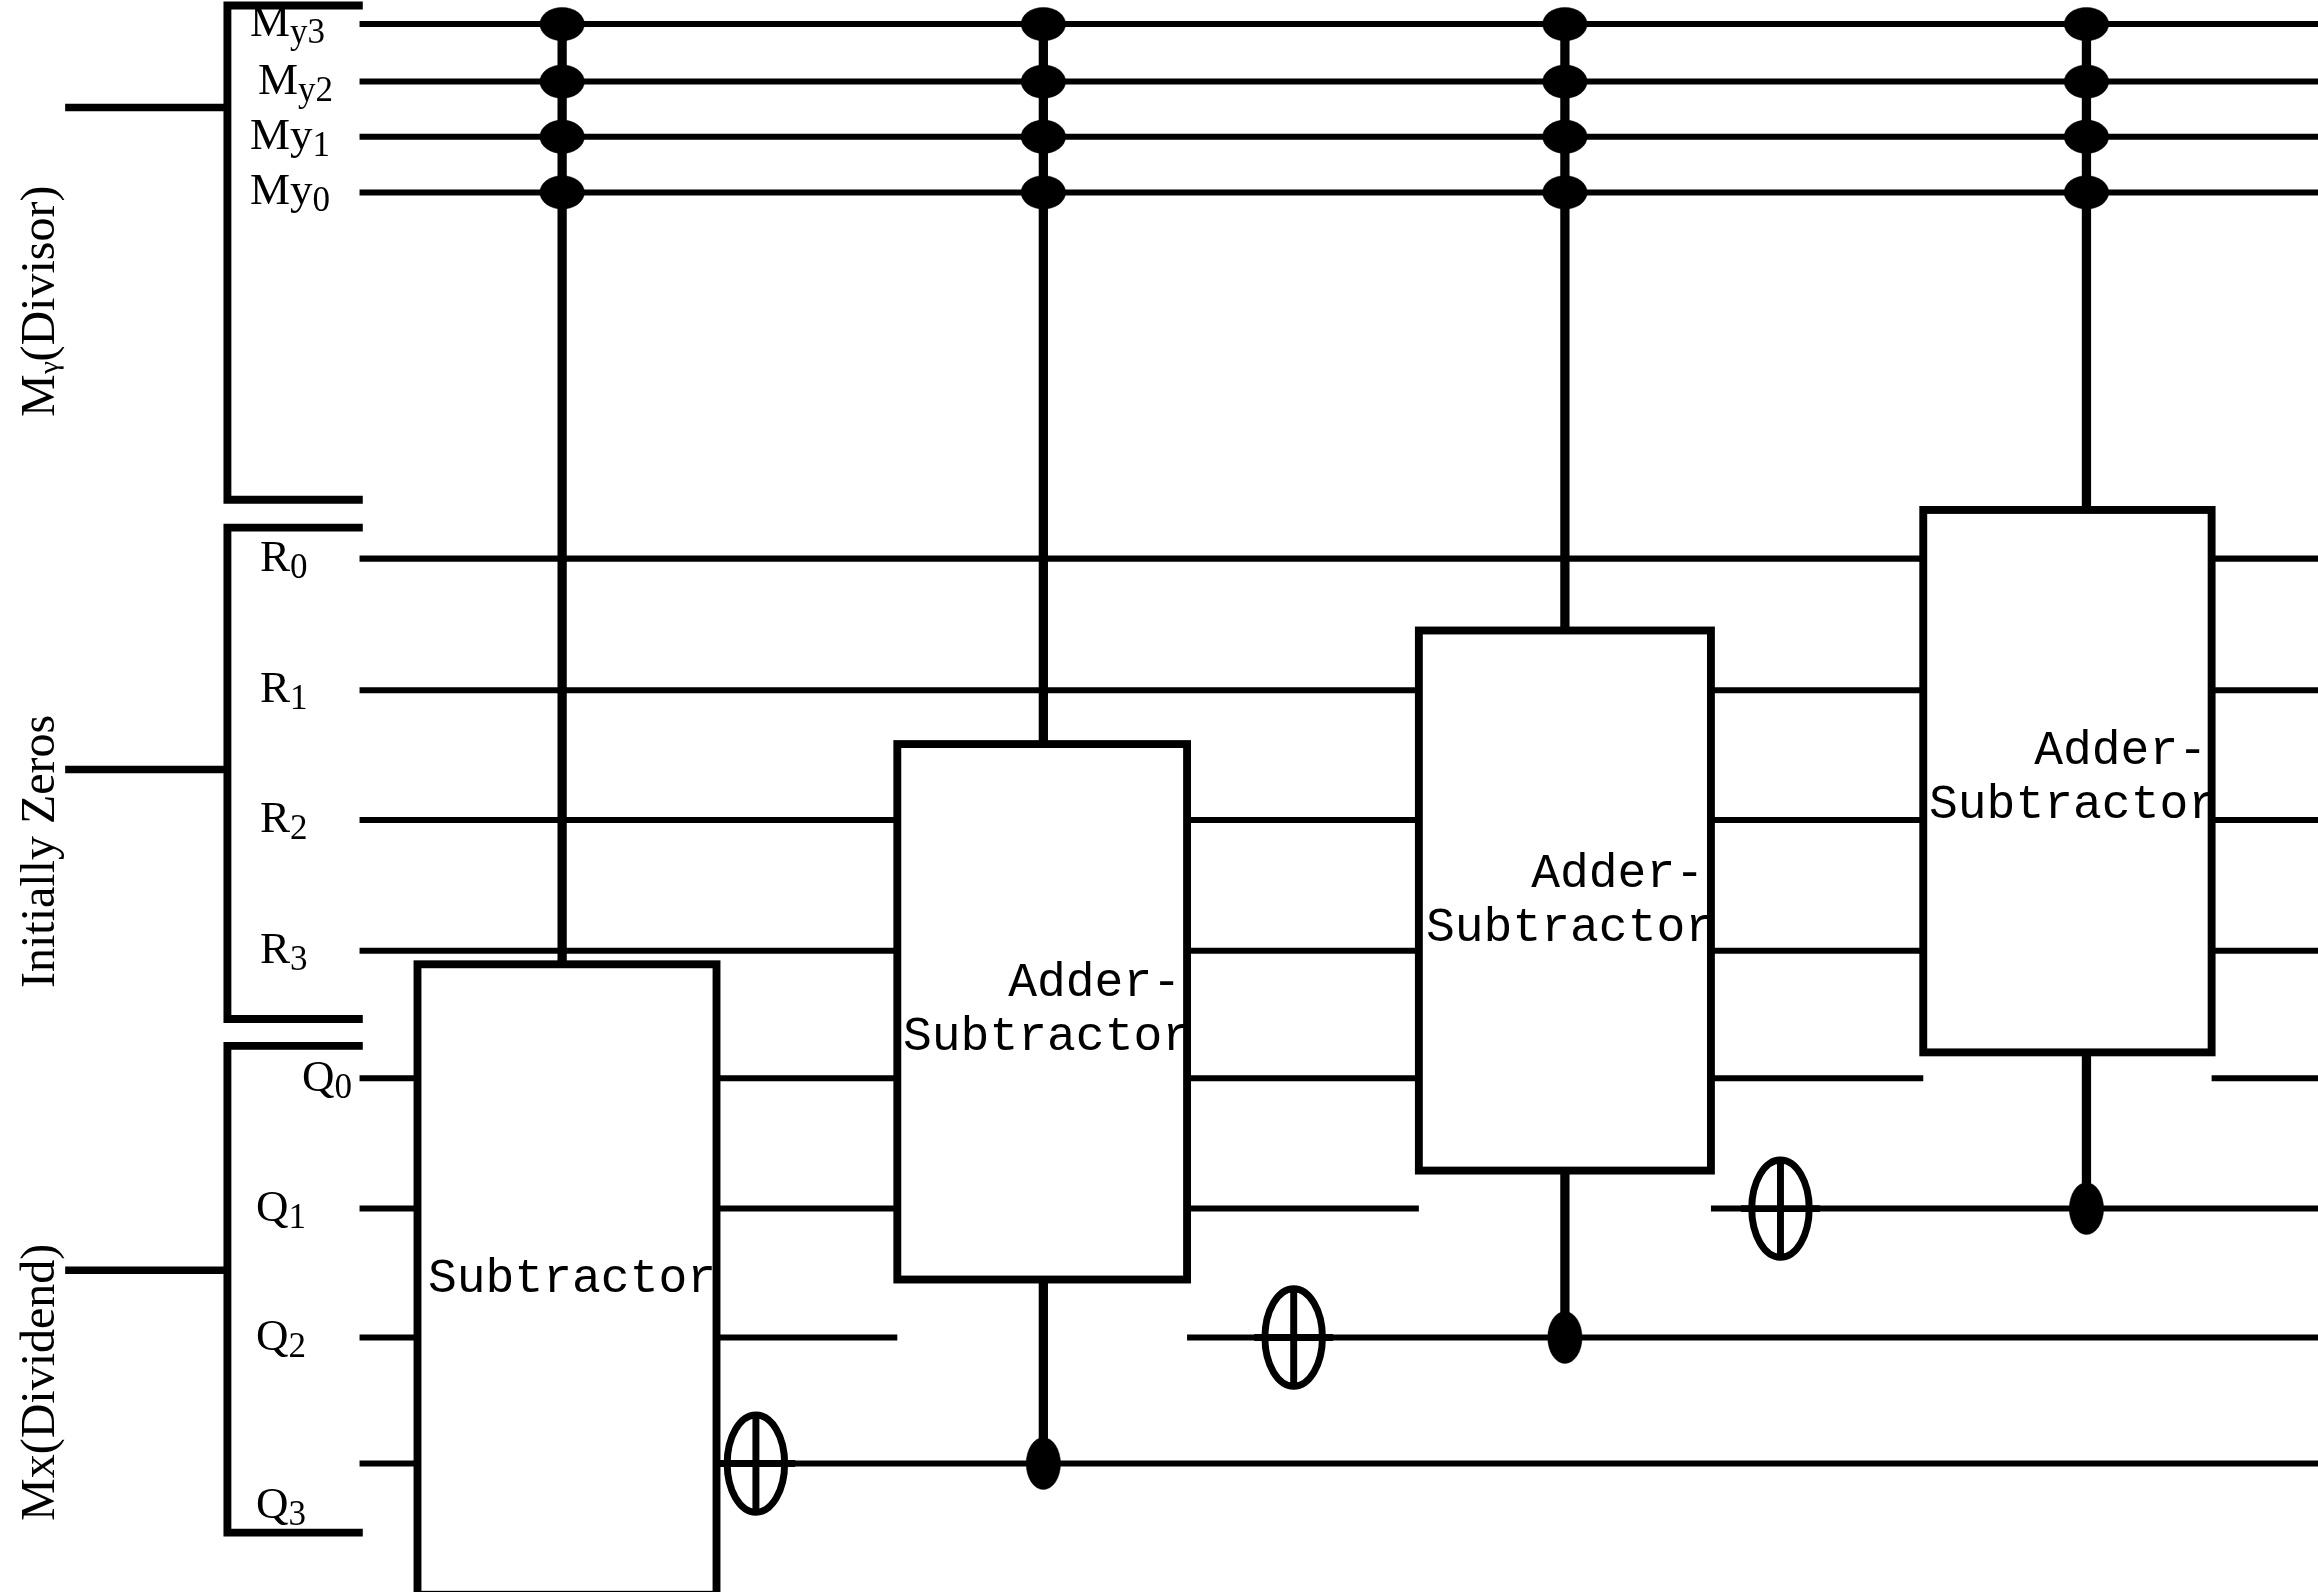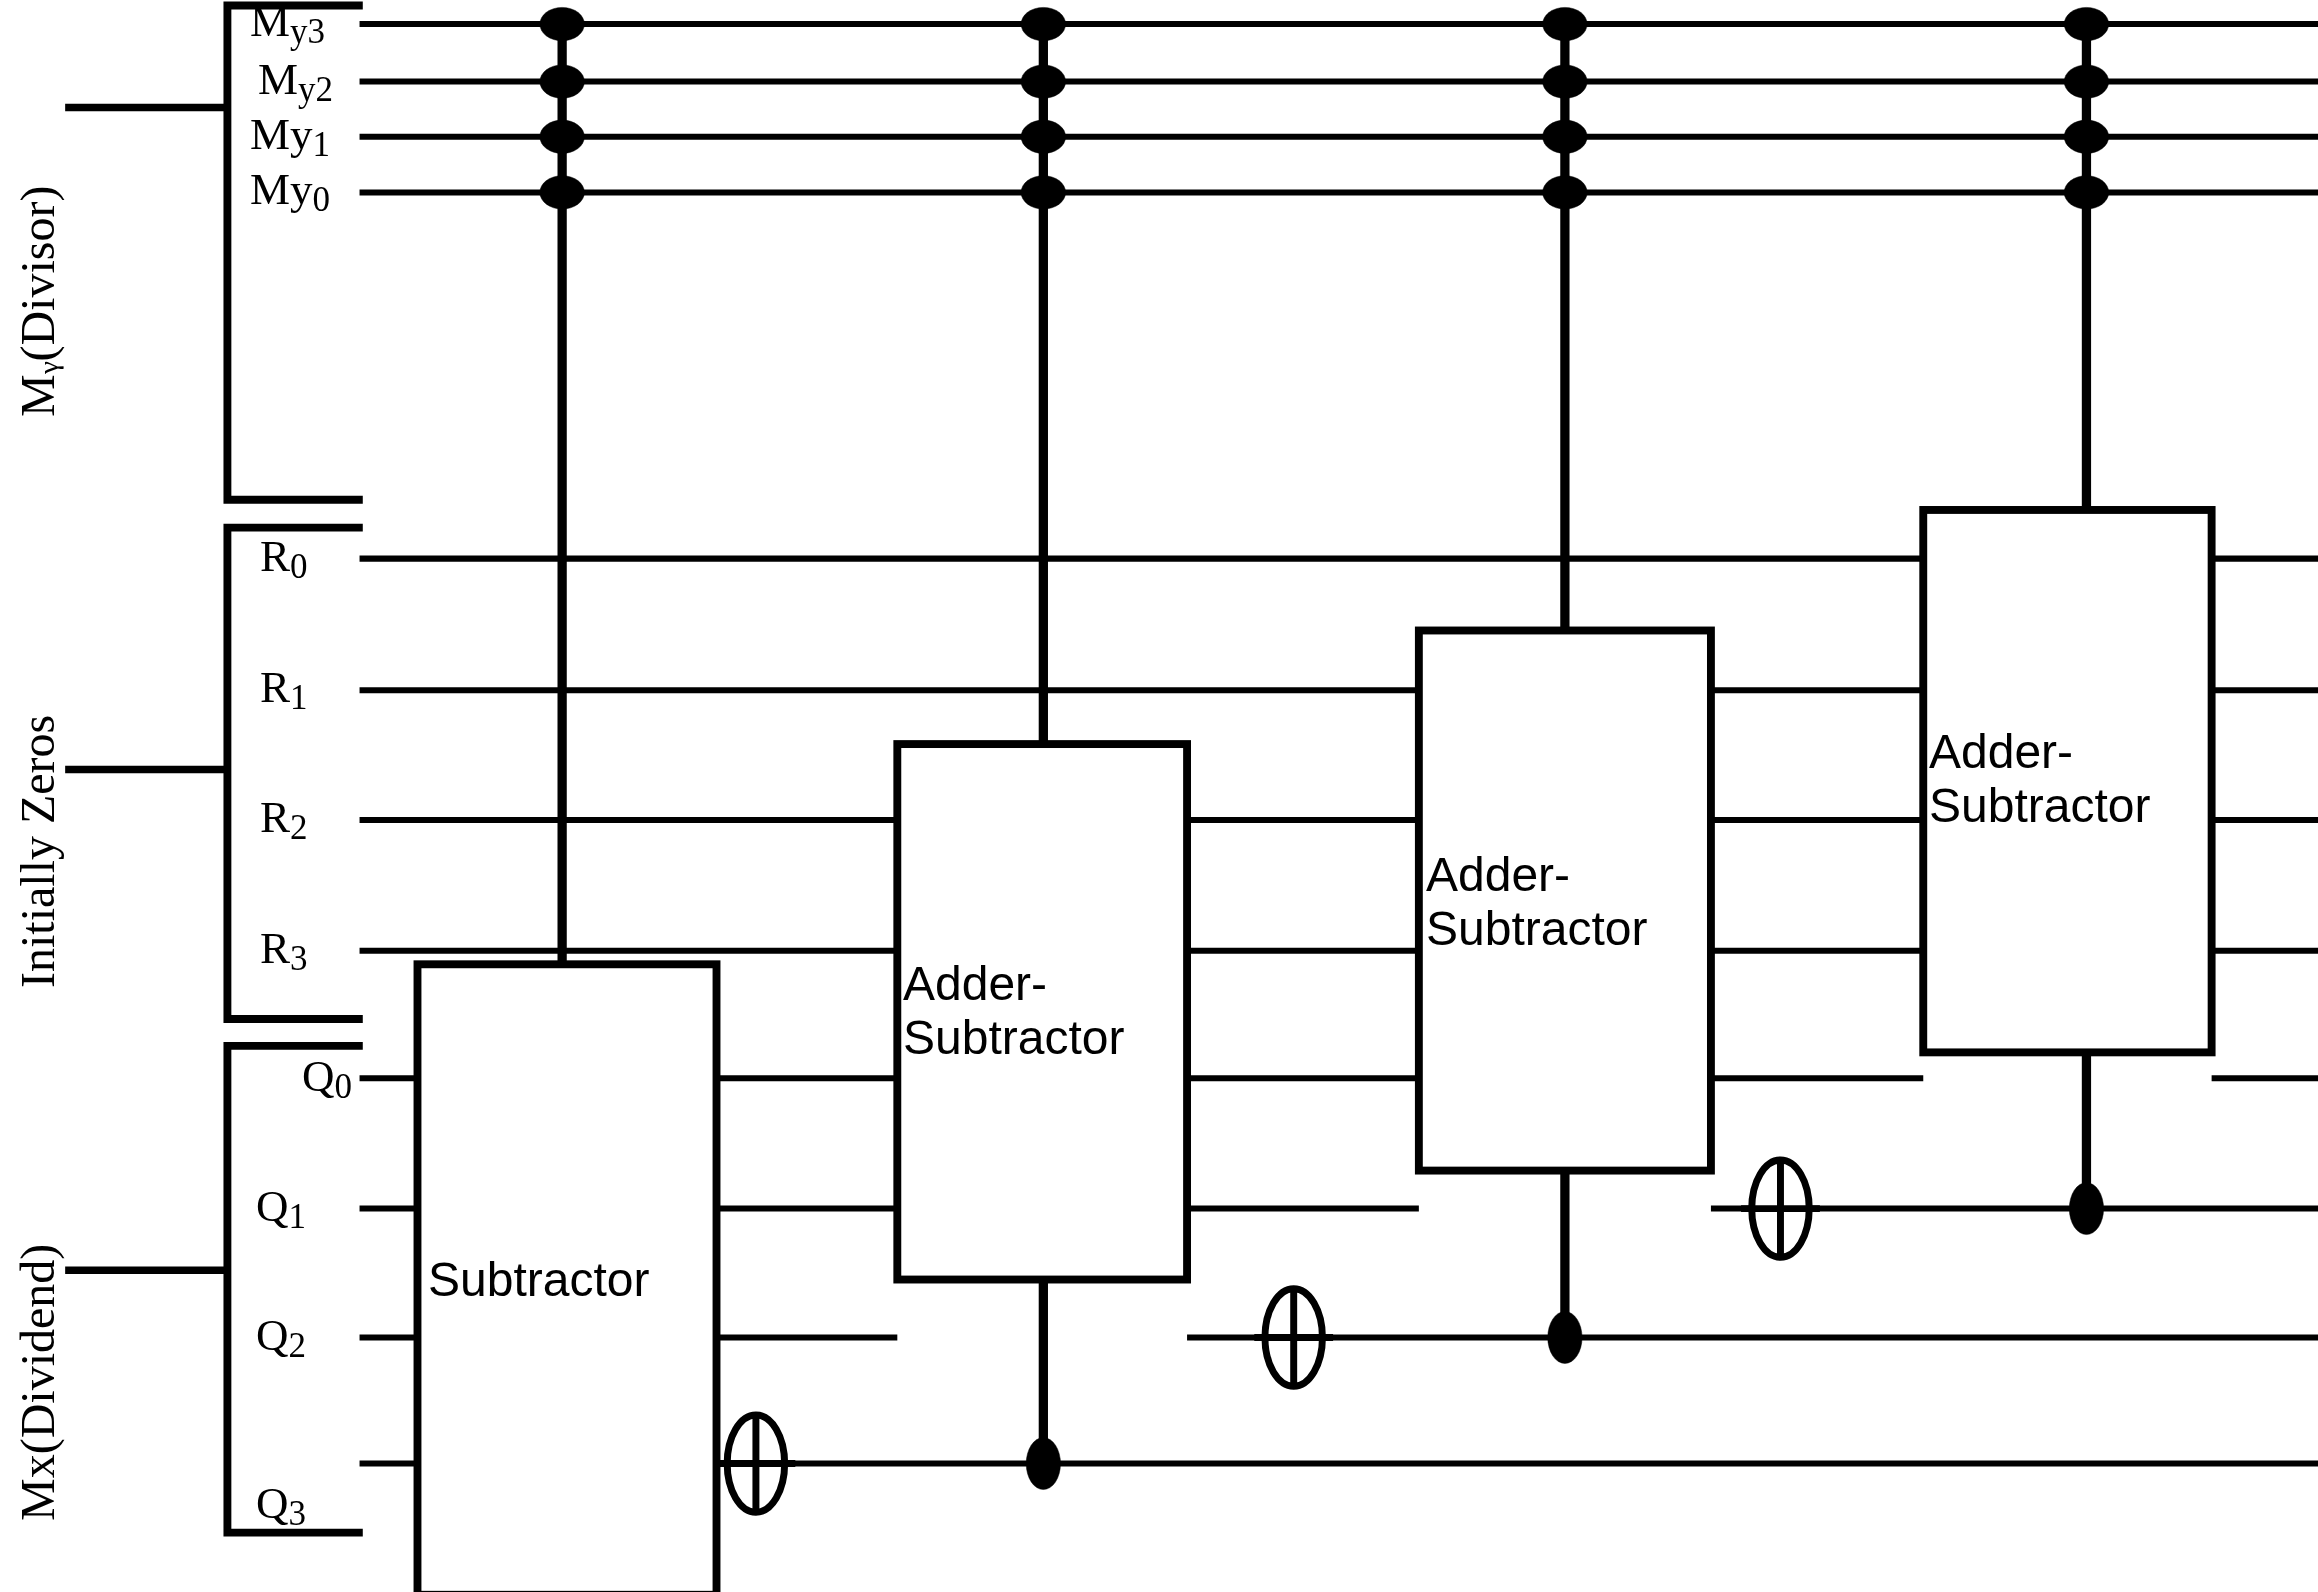--- a/index.html
+++ b/index.html
@@ -4,22 +4,22 @@
 <style>
   html,body{margin:0;padding:0;background:#ffffff;}
   #root{position:relative;width:2726px;height:1592px;background:#ffffff;
         font-family:"Liberation Serif","DejaVu Serif",serif;color:#000;overflow:hidden;}
   svg.layer{position:absolute;left:0;top:0;width:2726px;height:1592px;}
   .lbl{position:absolute;font-family:"Liberation Serif","DejaVu Serif",serif;
        color:#000;white-space:nowrap;line-height:1;}
   .wirelabel{font-size:45px;transform:translateY(-50%);}
   .wirelabel .sub{font-size:35px;vertical-align:-0.22em;}
   .grouplabel{font-size:48px;transform-origin:0 0;}
-  .boxlabel{position:absolute;text-align:left;font-size:48px;
-            font-family:Liberation Sans, sans-serif;line-height:1.12;
+  .boxlabel{position:absolute;text-align:right;font-size:48px;
+            font-family:Liberation Mono, monospace;line-height:1.12;
             transform:translate(-50%,-50%);white-space:pre-line;}
 </style>
 </head>
 <body>
 
 <div id="root">
 
   <svg class="layer" viewBox="0 0 5879 3434">
 
     <g stroke="#000" stroke-width="17" fill="none">

